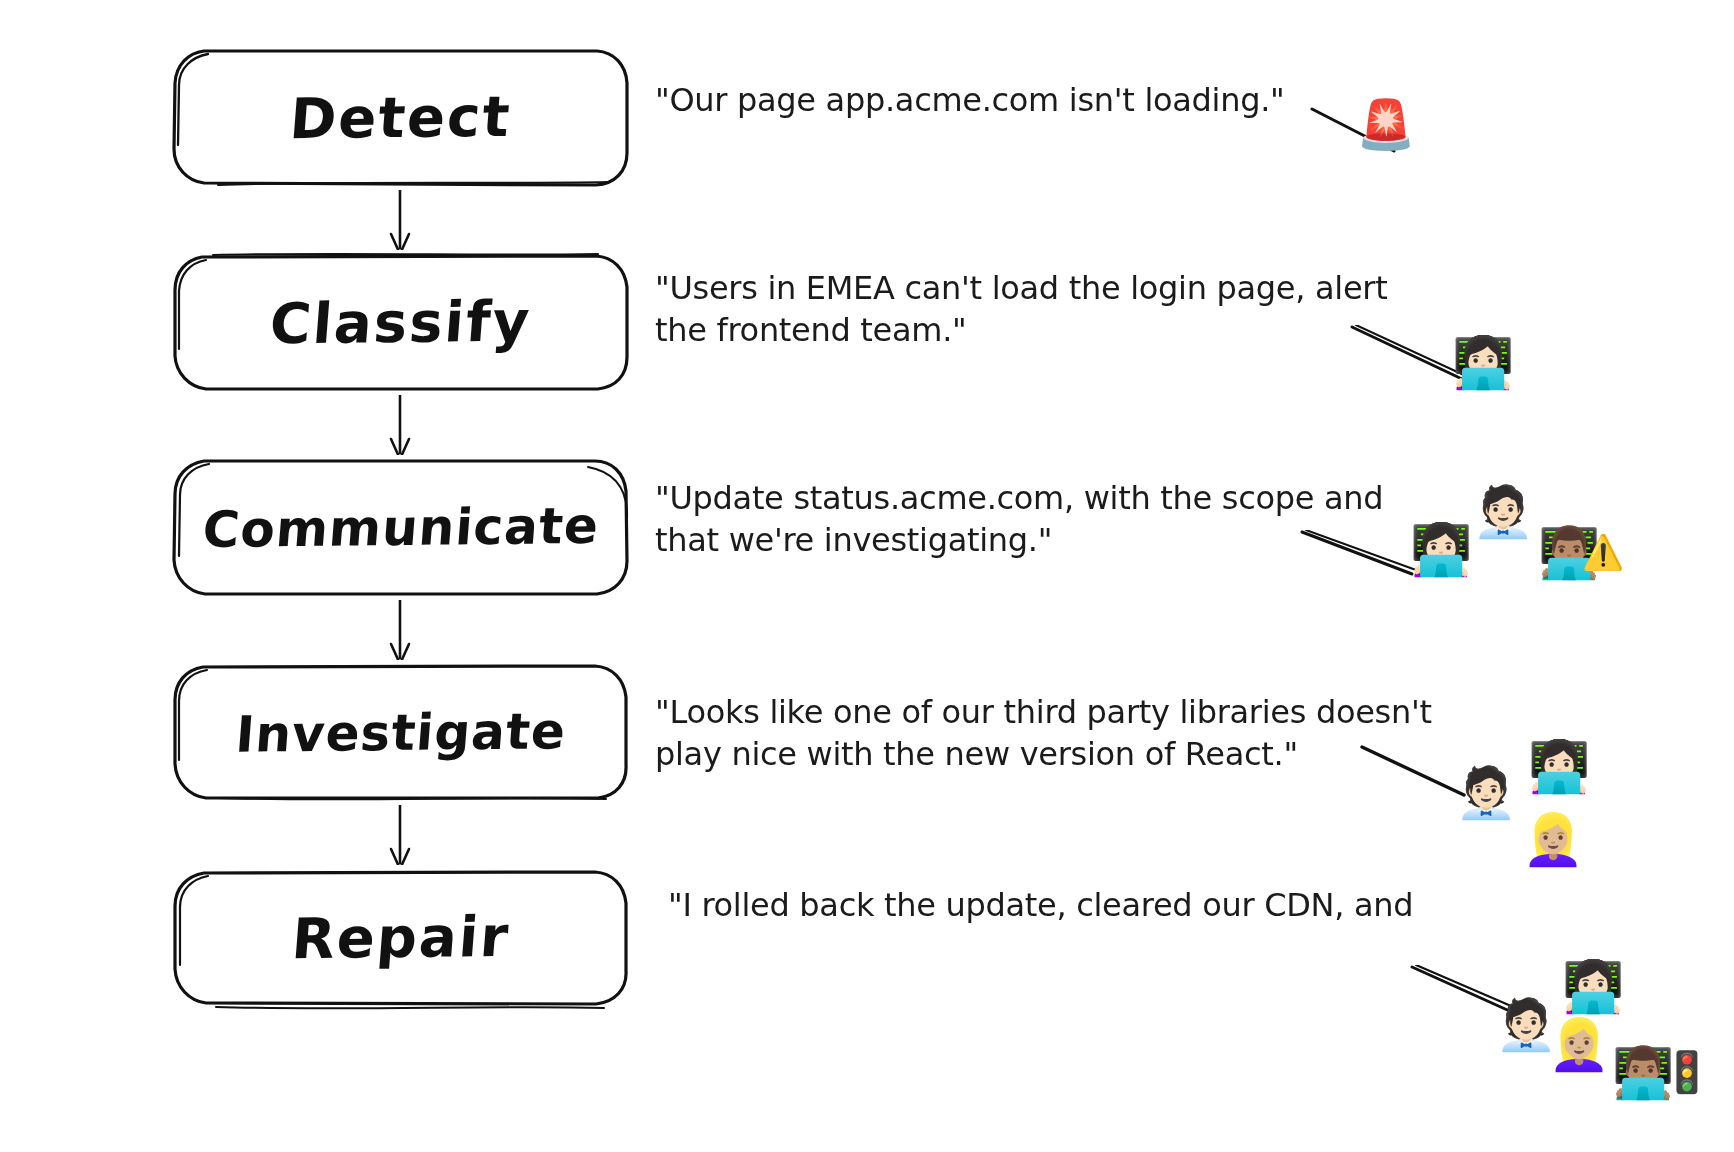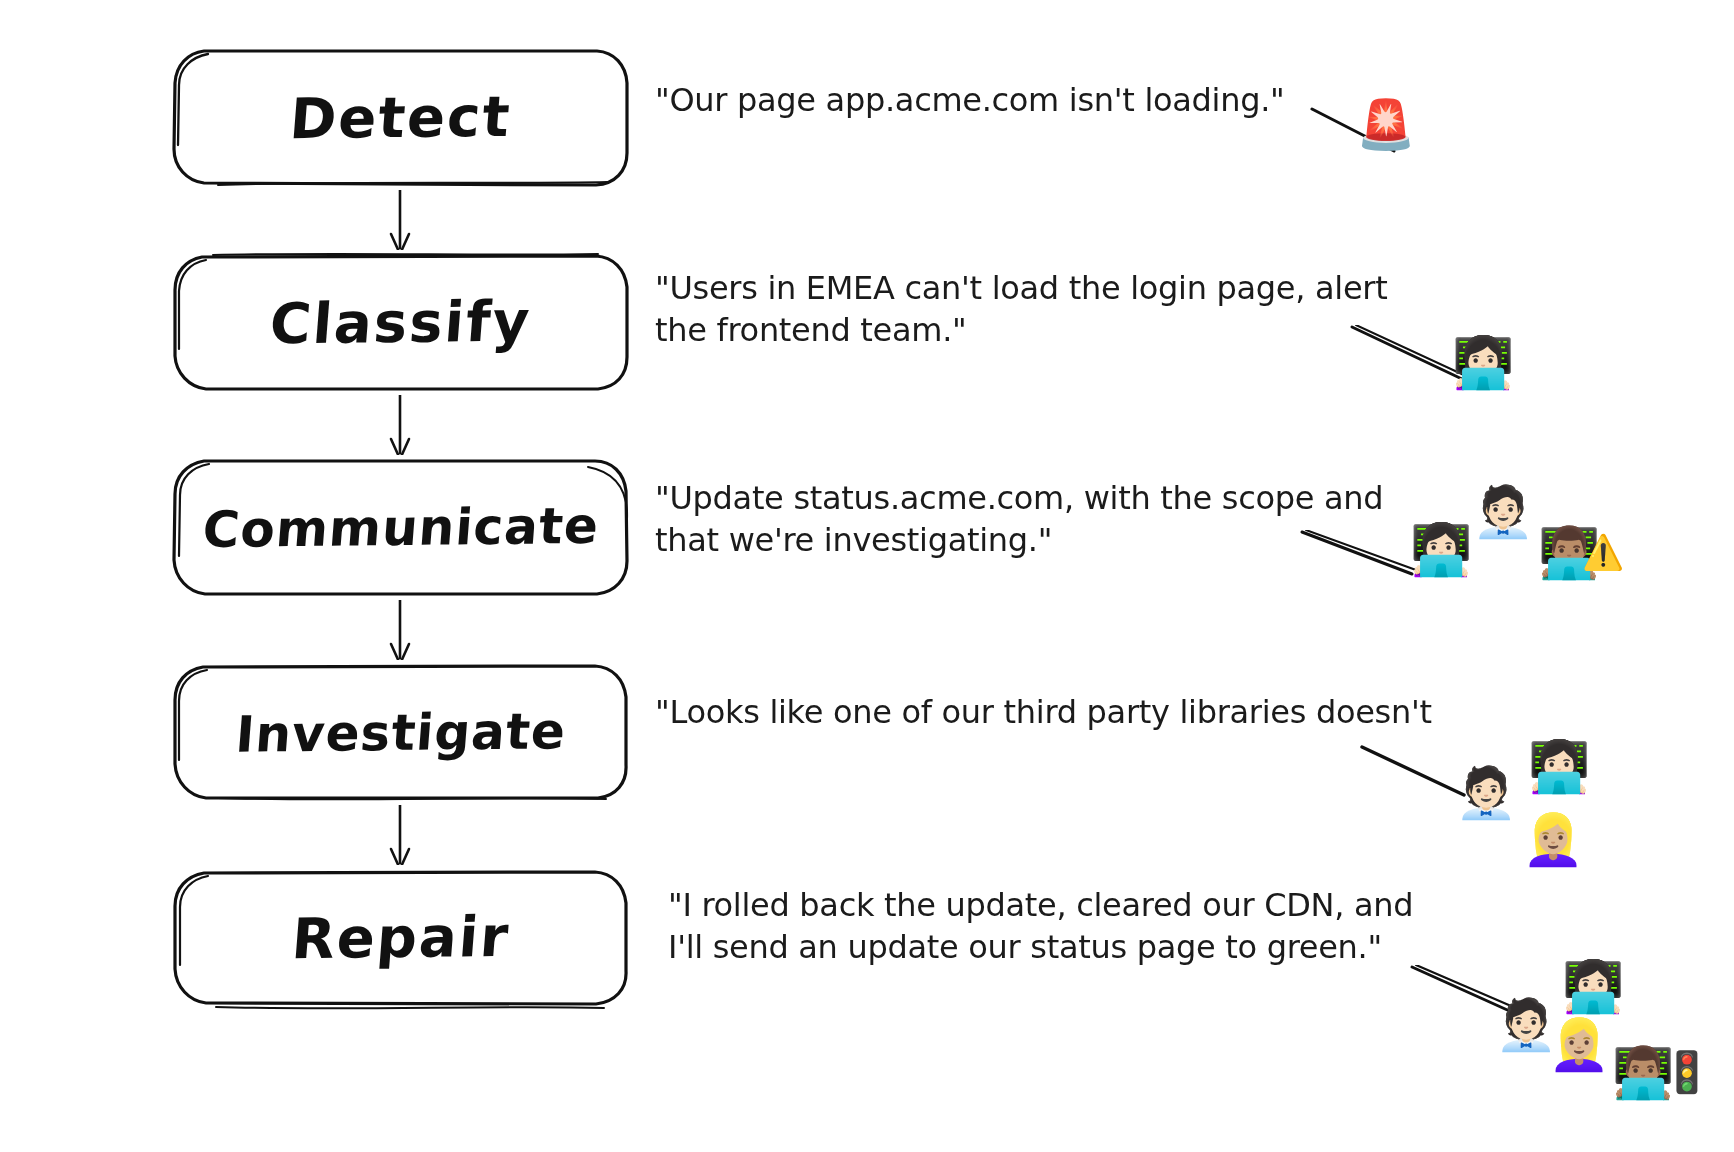--- a/index.html
+++ b/index.html
@@ -177,20 +177,21 @@
     <span class="flow-label sm">Investigate</span>
   </div>
 
   <svg class="flow-arrow" style="top:805px;" viewBox="0 0 40 70">
     <path d="M20,0 L20,58" stroke="#111" stroke-width="2.6" fill="none" stroke-linecap="round"></path>
     <path d="M11,44 L20,64 L29,44" stroke="#111" stroke-width="2.6" fill="none" stroke-linecap="round" stroke-linejoin="round"></path>
   </svg>
 
   <div class="annotation" style="top:692px; left:655px;">
     <span class="ln">"Looks like one of our third party libraries doesn't</span>
+    <span class="ln">play nice with the new version of React."</span>
   </div>
 
   <svg class="leader" style="top:745px; left:1360px; width:110px; height:55px;" viewBox="0 0 110 55">
     <path d="M2,2 L104,50" stroke="#111" stroke-width="3.4" fill="none" stroke-linecap="round"></path>
   </svg>
 
   <span class="emoji" style="top:768px; left:1455px; font-size:50px;">🧑🏻‍💼</span>
   <span class="emoji" style="top:742px; left:1528px; font-size:50px;">👩🏻‍💻</span>
   <span class="emoji" style="top:815px; left:1522px; font-size:50px;">👱🏼‍♀️</span>
 
@@ -198,21 +199,20 @@
     <svg class="sketch-border" viewBox="0 0 465 145" preserveAspectRatio="none">
       <path d="M36,8 C19,11 7,23 7,41 L7,104 C8,122 21,136 38,138 L428,139 C447,137 459,124 458,106 L458,38 C456,20 444,8 427,7 Z" fill="none" stroke="#111" stroke-width="3.2" stroke-linecap="round" stroke-linejoin="round"></path>
       <path d="M40,11 C24,14 12,25 12,42 L12,100" fill="none" stroke="#111" stroke-width="2.2" stroke-linecap="round"></path>
       <path d="M48,142 C178,146 328,140 436,143" fill="none" stroke="#111" stroke-width="2" stroke-linecap="round"></path>
     </svg>
     <span class="flow-label">Repair</span>
   </div>
 
   <div class="annotation" style="top:885px; left:668px;">
     <span class="ln">"I rolled back the update, cleared our CDN, and</span>
-    <span class="ln">I'll send an update our status page to green."</span>
   </div>
 
   <svg class="leader" style="top:965px; left:1410px; width:110px; height:55px;" viewBox="0 0 110 55">
     <path d="M2,2 L104,48" stroke="#111" stroke-width="3" fill="none" stroke-linecap="round"></path>
     <path d="M6,0 L108,44" stroke="#111" stroke-width="2.2" fill="none" stroke-linecap="round"></path>
   </svg>
 
   <span class="emoji" style="top:1000px; left:1495px; font-size:50px;">🧑🏻‍💼</span>
   <span class="emoji" style="top:962px; left:1562px; font-size:50px;">👩🏻‍💻</span>
   <span class="emoji" style="top:1020px; left:1548px; font-size:50px;">👱🏼‍♀️</span>

